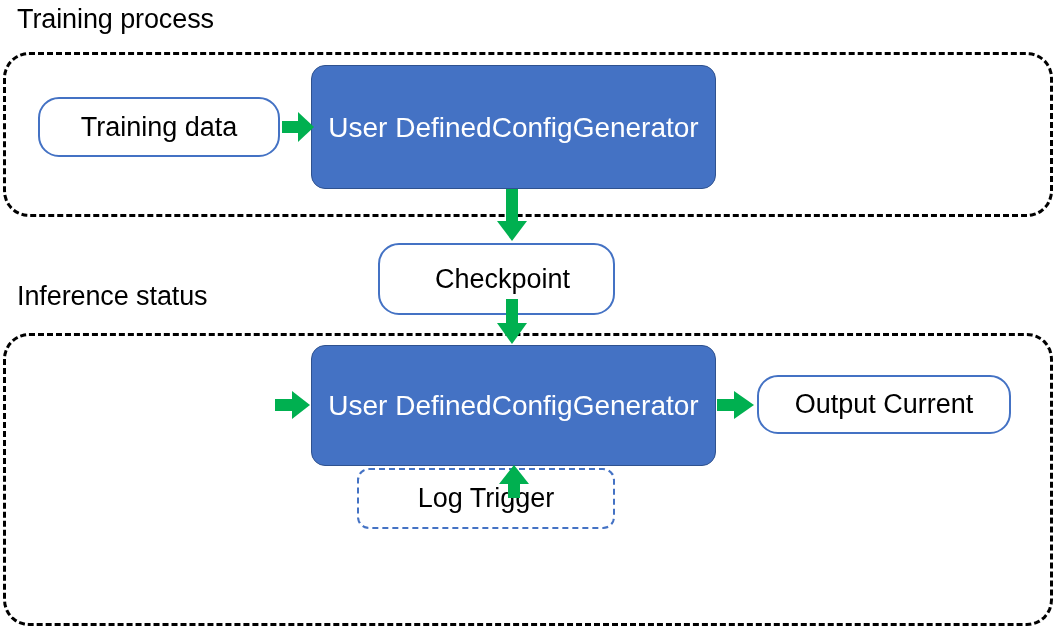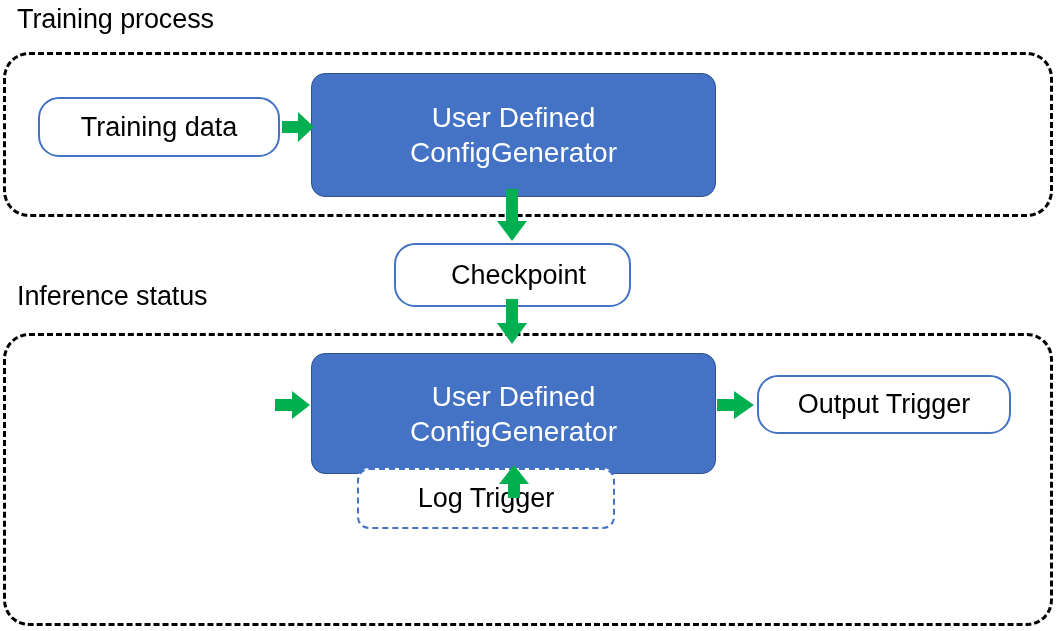--- a/index.html
+++ b/index.html
@@ -56,41 +56,40 @@
     color: #000000;
     background: #ffffff;
     border: 2px solid #4472C4;
     border-radius: 21px;
     font-size: 27px;
     line-height: 31px;
     white-space: nowrap;
   }
 
   #node-training-data { left: 38px;  top: 97px;  width: 242px; height: 60px; }
-  #node-checkpoint    { left: 394px; top: 243px; width: 237px; height: 64px; padding-left: 12px; }
+  #node-checkpoint    { left: 378px; top: 243px; width: 237px; height: 72px; padding-left: 12px; }
   #node-current-status{ left: 28px;  top: 375px; width: 245px; height: 59px; }
   #node-output-config { left: 757px; top: 375px; width: 254px; height: 59px; }
 
   
   .node-blue {
     position: absolute;
     box-sizing: border-box;
     display: flex;
-    flex-direction: column;
+    flex-direction: row;
     align-items: center;
     justify-content: center;
     text-align: center;
     background: #4472C4;
     border: 1px solid #2F528F;
     border-radius: 14px;
     color: #ffffff;
     font-size: 28px;
     line-height: 35px;
     white-space: nowrap;
-    margin-top: 8px;
   }
   #node-blue-training  { left: 311px; top: 65px;  width: 405px; height: 124px; }
   #node-blue-inference { left: 311px; top: 345px; width: 405px; height: 121px; }
   .node-blue .ln { display: block; }
 
   
   .node-dashed {
     position: absolute;
     box-sizing: border-box;
     display: flex;
@@ -145,21 +144,21 @@
     <span>Checkpoint</span>
   </div>
 
 
   <div class="node-blue" id="node-blue-inference">
     <span class="ln">User Defined</span>
     <span class="ln">ConfigGenerator</span>
   </div>
 
   <div class="node" id="node-output-config">
-    <span>Output Trigger</span>
+    <span>Output Current</span>
   </div>
 
   <div class="node-dashed" id="node-log-trigger">
     <span>Log Trigger</span>
   </div>
 
 
   <svg id="arrow-layer" viewBox="0 0 1057 631" width="1057" height="631">
 
     <g>

